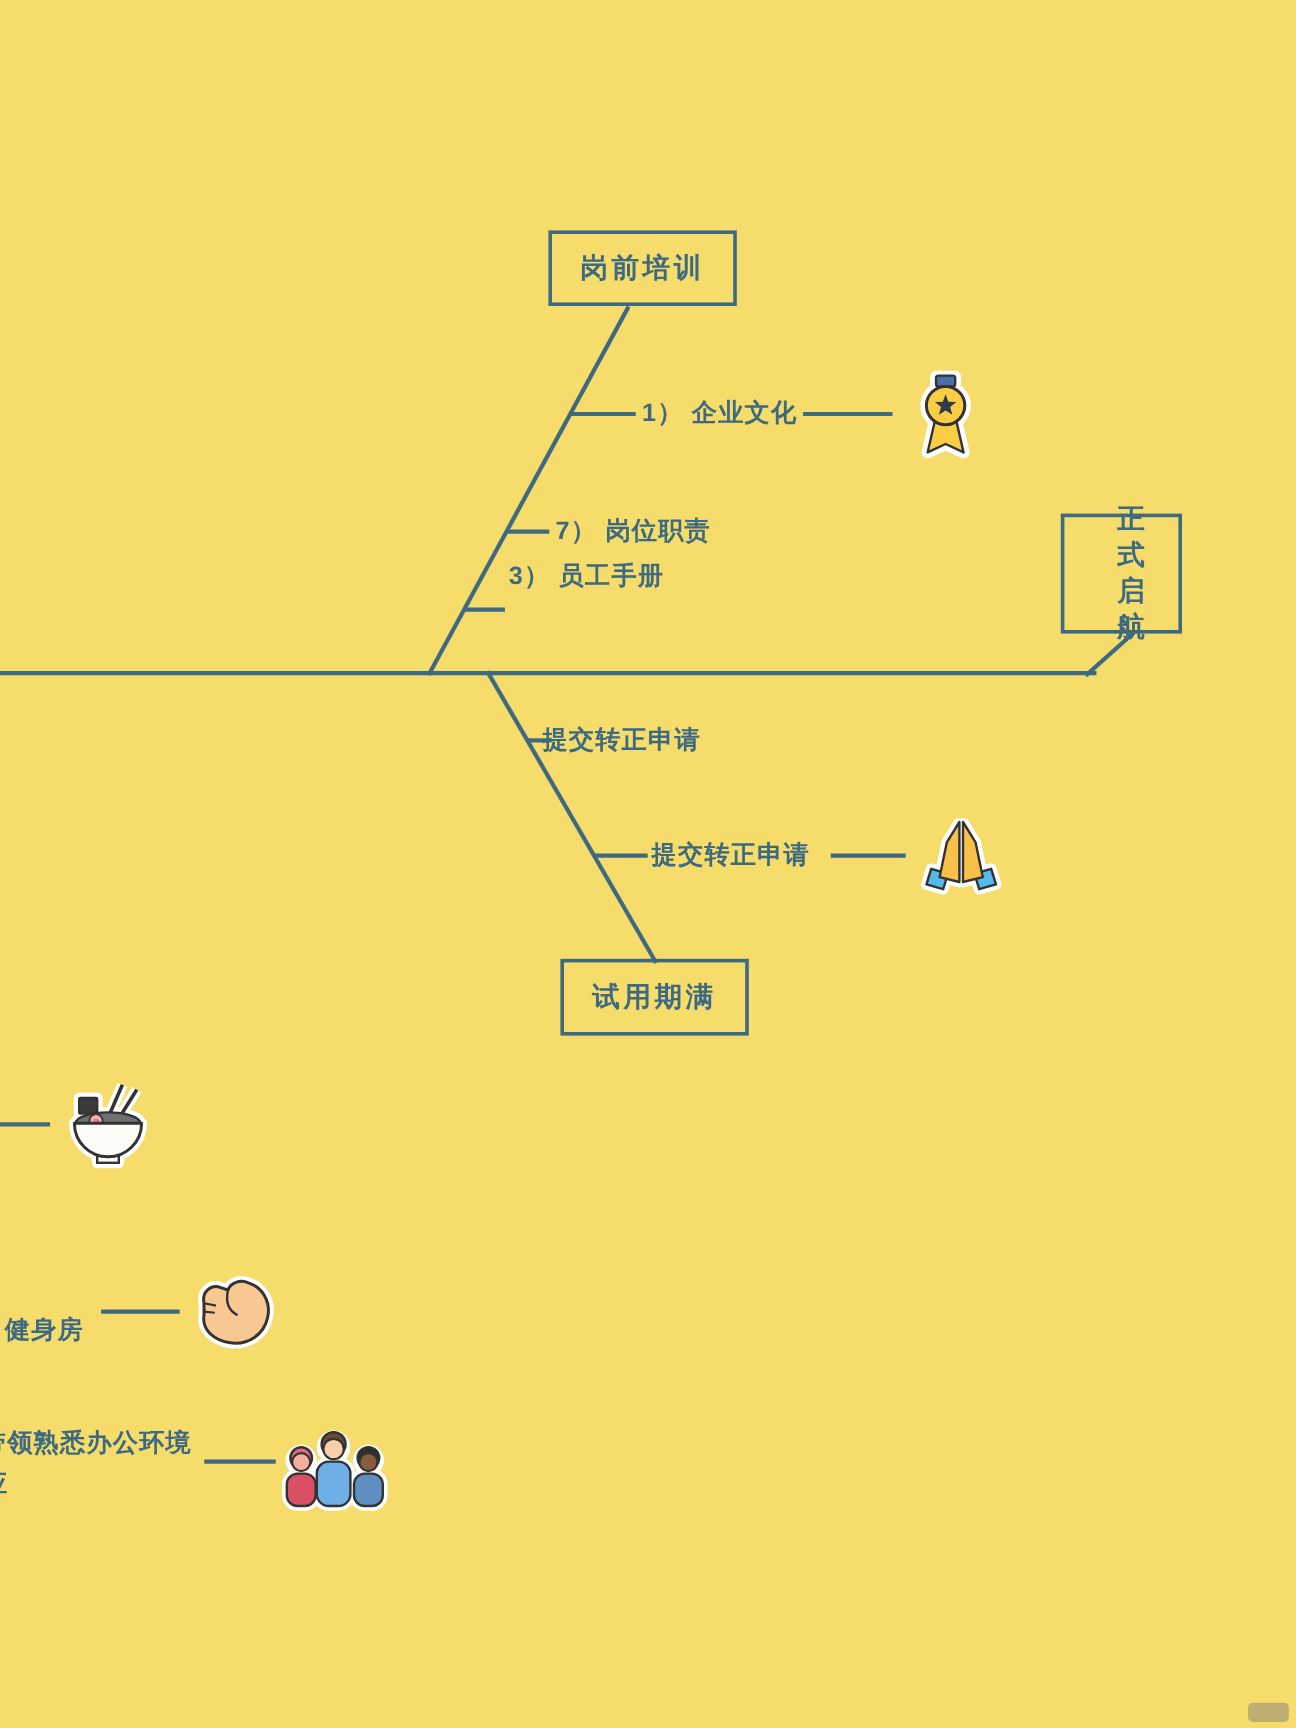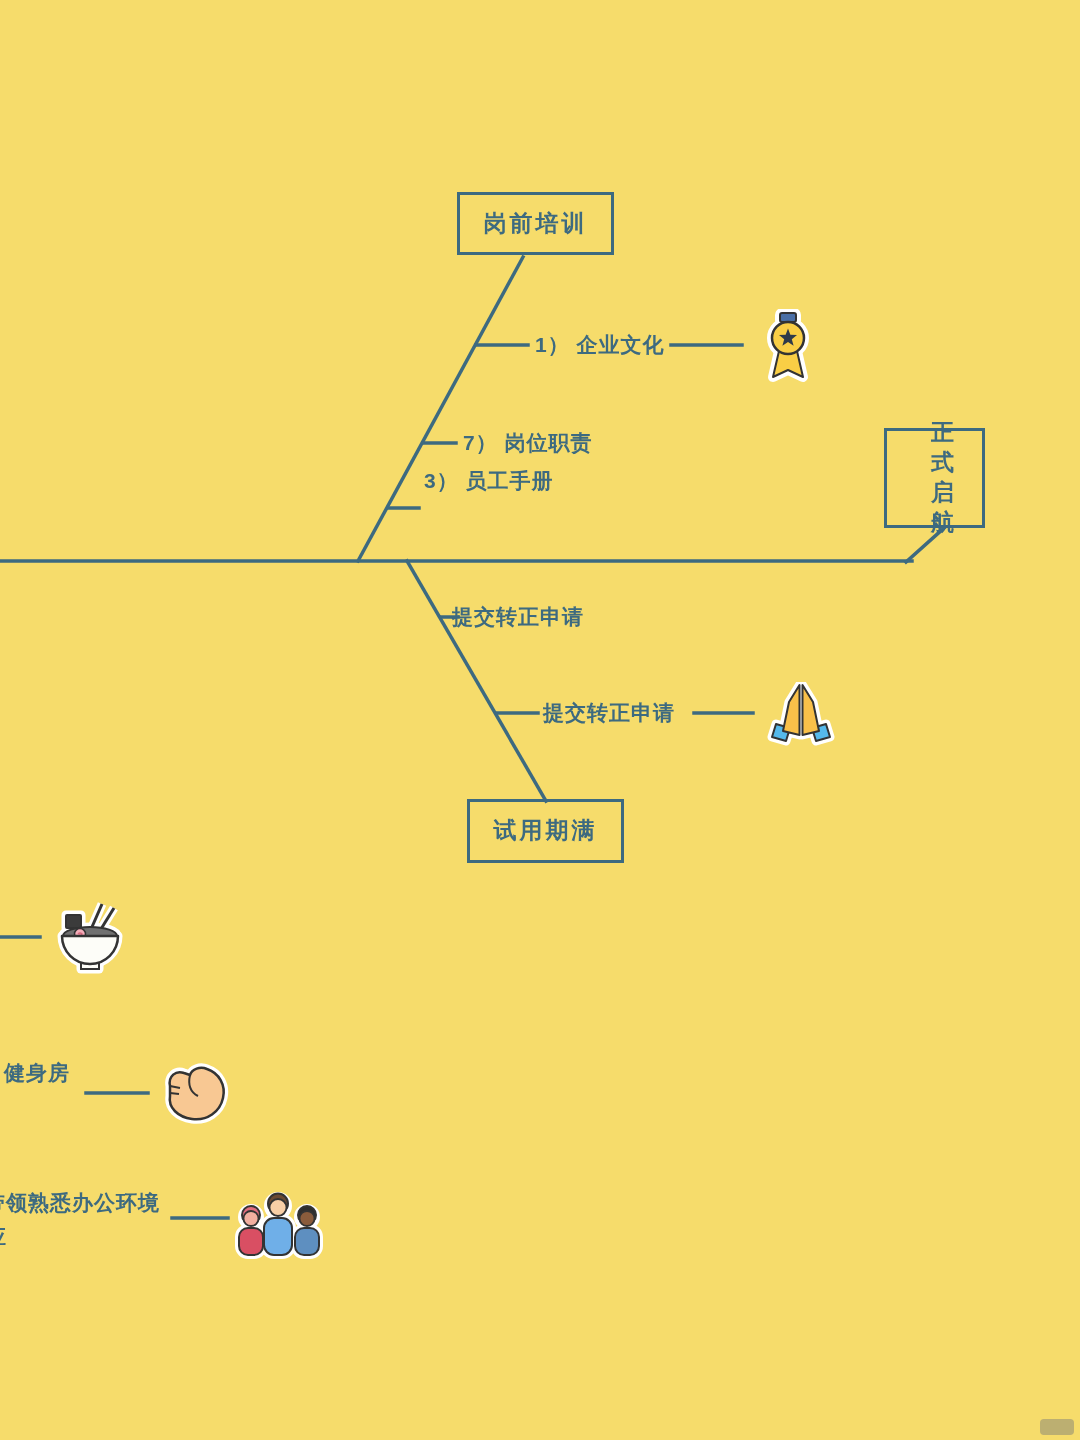--- a/index.html
+++ b/index.html
@@ -60,21 +60,21 @@
 
   <div class="box" style="left:467px;top:799px;width:157px;height:64px;">
     <span>试用期满</span>
   </div>
 
   <div class="label" style="left:535px;top:332px;">1） 企业文化</div>
   <div class="label" style="left:463px;top:430px;">7） 岗位职责</div>
   <div class="label" style="left:424px;top:468px;">3） 员工手册</div>
   <div class="label" style="left:452px;top:604px;">提交转正申请</div>
   <div class="label" style="left:543px;top:700px;">提交转正申请</div>
-  <div class="label" style="left:4px;top:1060px;">健身房</div>
+  <div class="label" style="left:4px;top:1096px;">健身房</div>
   <div class="label" style="left:-16px;top:1190px;">带领熟悉办公环境</div>
   <div class="label" style="left:-15px;top:1224px;">应</div>
 
   <div class="icon" style="left:758px;top:309px;width:60px;height:76px;">
     <svg viewBox="0 0 60 76">
       <g stroke="#fff" stroke-width="10" fill="#fff" stroke-linejoin="round">
         <rect x="22" y="4" width="16" height="9" rx="2"></rect>
         <polygon points="21,42 15,68 30,61 45,68 39,42"></polygon>
         <circle cx="30" cy="29" r="16"></circle>
       </g>

